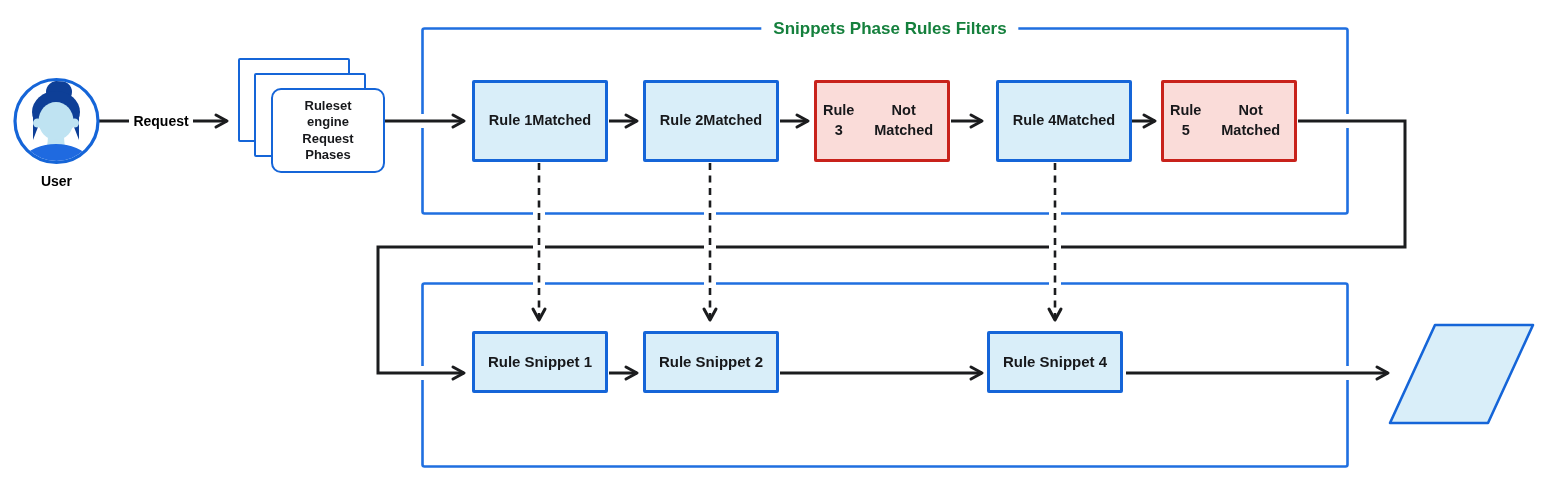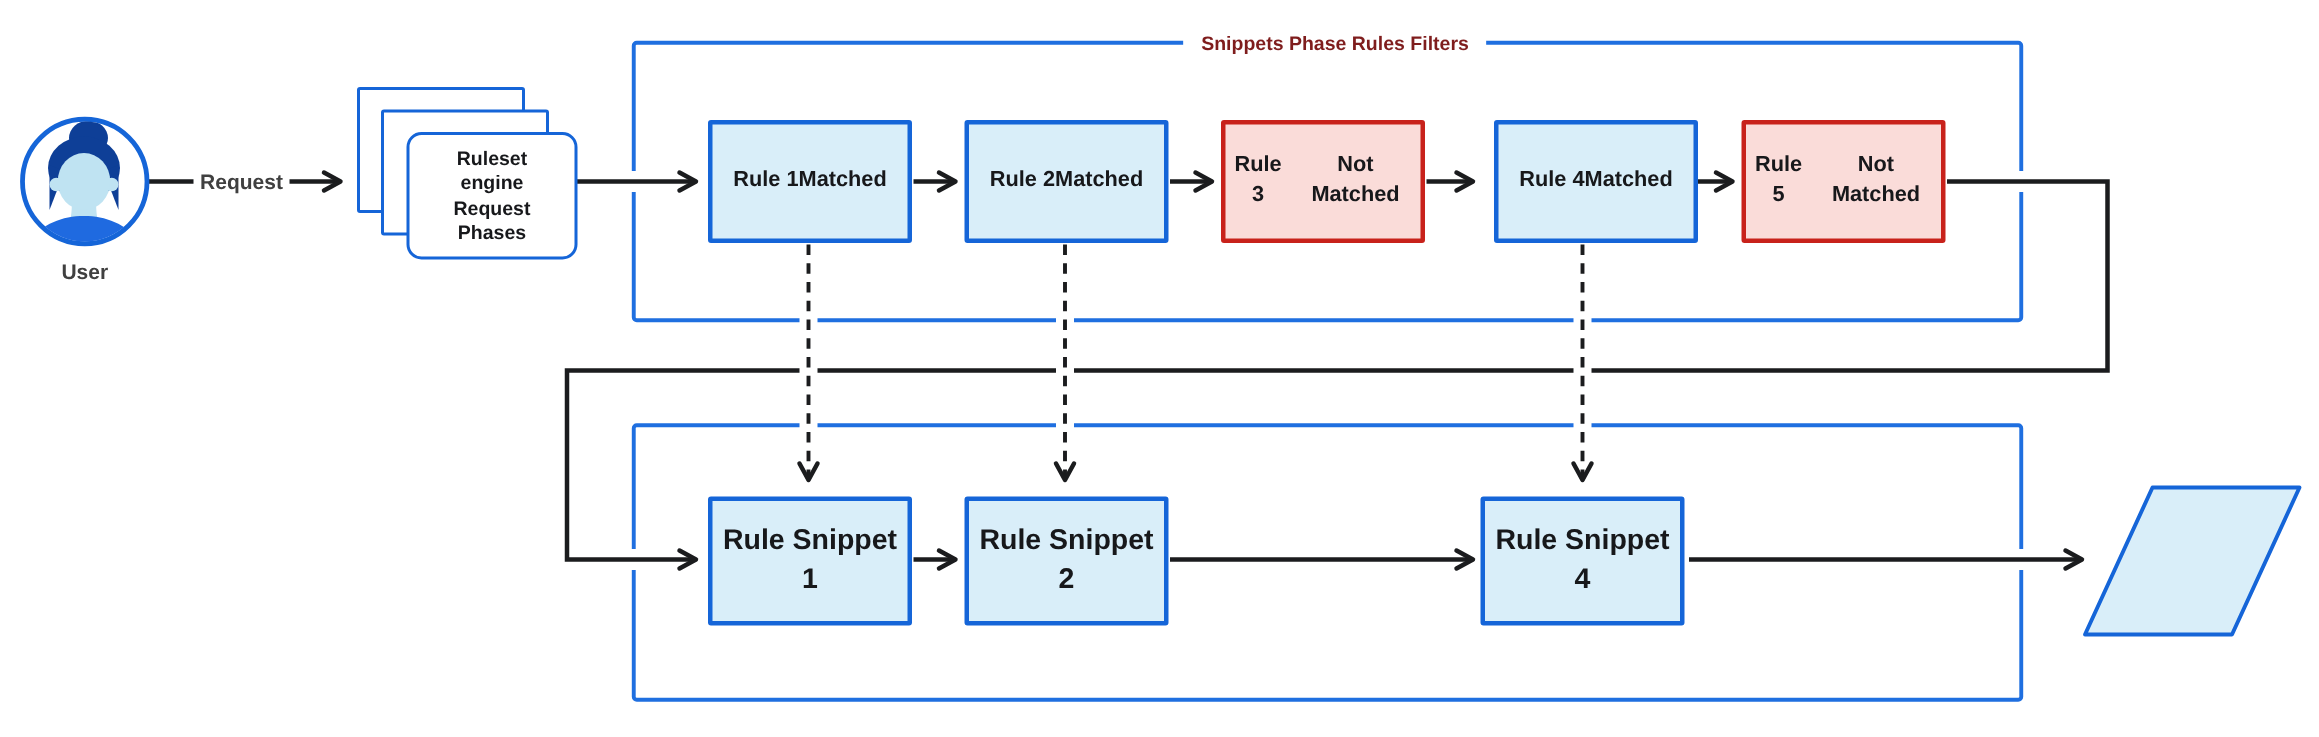--- a/index.html
+++ b/index.html
@@ -8,41 +8,41 @@
   .canvas svg.layer{position:absolute;left:0;top:0;z-index:0;}
 
   
   .node{position:absolute;box-sizing:border-box;display:flex;flex-direction:row;
         align-items:center;justify-content:center;text-align:center;
         font-weight:700;color:#17181b;z-index:1;border-radius:2px;line-height:1.35;}
   .matched{background:#d9eef9;border:3px solid #1565d8;}
   .not-matched{background:#fadcd9;border:3px solid #c8221b;}
   .rule{width:136px;height:82px;top:80px;font-size:14.5px;}
   .r1{left:472px;} .r2{left:643px;} .r3{left:814px;} .r4{left:996px;} .r5{left:1161px;}
-  .snippet{width:136px;height:86px;top:331px;font-size:19px;}
+  .snippet{width:136px;height:62px;top:331px;font-size:15px;}
   .s1{left:472px;} .s3{left:643px;} .s4{left:987px;}
 
   
   .sheet{position:absolute;box-sizing:border-box;background:#ffffff;border:2.5px solid #1565d8;
          border-radius:2px;z-index:1;}
   .sheet-back{left:238px;top:58px;width:112px;height:84px;}
   .sheet-mid{left:254px;top:73px;width:112px;height:84px;}
   .sheet-front{left:271px;top:88px;width:114px;height:85px;display:flex;align-items:center;
                justify-content:center;text-align:center;font-weight:700;font-size:13px;
                line-height:1.25;color:#17181b;padding:0 24px;border-radius:10px;}
 
   
   .group-title{position:absolute;transform:translateX(-50%);background:#ffffff;
-               padding:0 12px;font-weight:700;font-size:13px;color:#7f1d1d;
+               padding:0 12px;font-weight:700;font-size:17px;color:#15803d;
                white-space:nowrap;z-index:2;line-height:17px;}
   .t1{left:890px;top:20px;}
   .t2{left:890px;top:275px;}
 
   
-  .plain-label{position:absolute;font-weight:700;font-size:14px;color:#404040;
+  .plain-label{position:absolute;font-weight:700;font-size:14px;color:#000000;
                text-align:center;z-index:1;}
   .user-label{left:14px;top:173px;width:85px;}
   .request-label{left:128px;top:113px;width:66px;}
   .output-label{left:1406px;top:356px;width:112px;font-size:14px;line-height:1.3;z-index:1;}
 
   
   .cont{fill:none;stroke:#1f6fe0;stroke-width:2.6;}
   .blk{fill:none;stroke:#1b1c1e;stroke-width:3;}
   .halo{fill:none;stroke:#ffffff;stroke-width:14;}
   .halo2{fill:none;stroke:#ffffff;stroke-width:12;}

